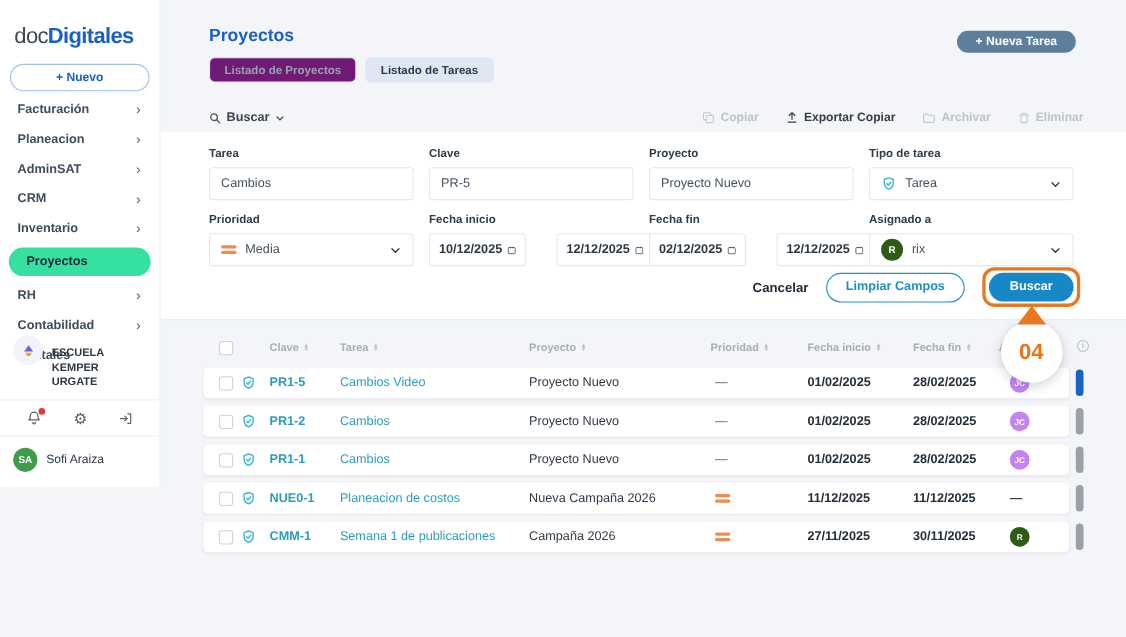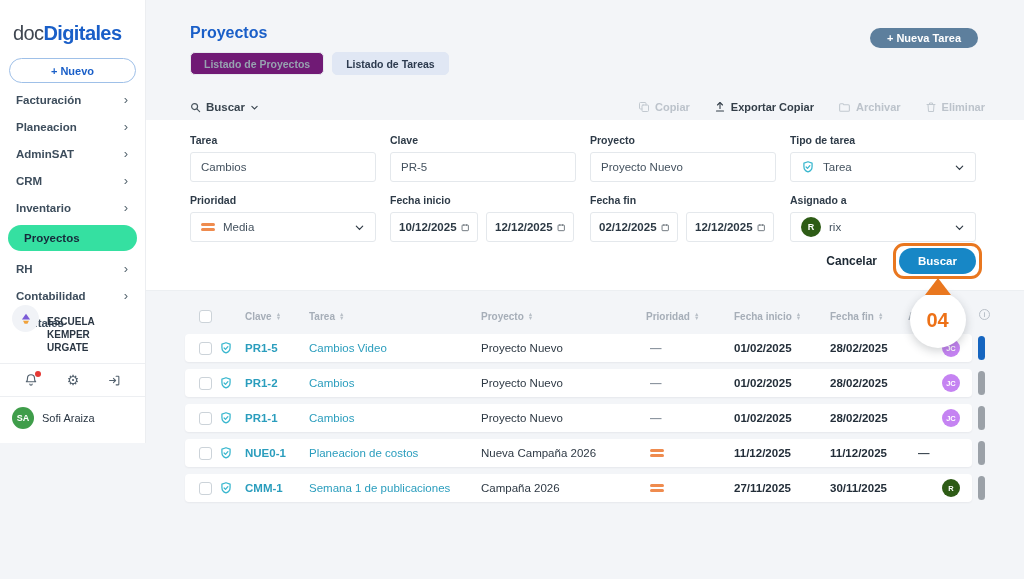--- a/index.html
+++ b/index.html
@@ -46,21 +46,21 @@
   .actions { display:flex; align-items:center; gap:24px; font-size:11px; }
   .action { display:flex; gap:5px; color:#bcc3cb; font-weight:600; cursor:pointer; }
   .action.enabled { color:#333e48; font-weight:700; }
   
   .panel { position:absolute; left:0; right:0; top:120px; height:170px; background:#fff; box-shadow:0 1px 0 #eceff2; }
   .field { position:absolute; width:186px; }
   .f-label { font-size:10.5px; font-weight:700; color:#2e3b48; display:block; }
   .control { margin-top:6px; height:30px; border:1px solid #e4e8ec; border-radius:3px; background:#fff; display:flex; align-items:center; padding:0 10px; font-size:11.5px; color:#43515e; gap:8px; }
   .control input { border:none; outline:none; width:100%; font-size:11.5px; color:#43515e; font-family:"Liberation Sans",sans-serif; background:transparent; }
   .control .chev-right { margin-left:auto; display:flex; }
-  .date-pair { display:flex; gap:8px; }
+  .date-pair { display:flex; gap:28px; }
   .date-pair .control { width:88px; margin-top:6px; padding:0 8px; justify-content:space-between; gap:4px; font-weight:600; color:#2c3944; }
   .sel-avatar { width:20px; height:20px; border-radius:50%; background:#2e5c16; color:#fff; font-size:9px; font-weight:700; display:flex; align-items:center; justify-content:center; }
   .prio-bars { display:flex; flex-direction:column; gap:2px; }
   .prio-bars i { display:block; width:14px; height:3px; border-radius:2px; background:#ef8b4e; }
   .buttons-row { position:absolute; top:123px; right:42px; display:flex; align-items:center; gap:16px; }
   .btn-cancel { background:none; border:none; font-size:12px; font-weight:700; color:#1c2833; cursor:pointer; font-family:"Liberation Sans",sans-serif; }
   .btn-clear { height:27px; padding:0 17px; border:1px solid #1e8ecb; border-radius:15px; color:#1e8ecb; font-weight:700; font-size:11.5px; background:#fff; cursor:pointer; font-family:"Liberation Sans",sans-serif; }
   .buscar-frame { position:relative; border:3px solid #e9771f; border-radius:11px; padding:2px 3px; }
   .btn-buscar { height:26px; padding:0 19px; background:#1787c6; color:#fff; border:none; border-radius:14px; font-weight:700; font-size:11.5px; cursor:pointer; font-family:"Liberation Sans",sans-serif; }
   .ann-triangle { position:absolute; top:calc(100% + 2px); left:50%; transform:translateX(-50%); width:0; height:0; border-left:13px solid transparent; border-right:13px solid transparent; border-bottom:17px solid #e9771f; z-index:21; }
@@ -76,21 +76,21 @@
   .trow:first-of-type { margin-top:3px; }
   .cell-check { padding-left:14px; display:flex; }
   .checkbox { width:13px; height:13px; border:1.5px solid #ccd3d9; border-radius:3px; background:#fff; display:block; cursor:pointer; }
   .cell-icon { display:flex; align-items:center; }
   .clave { color:#2a9dbd; font-weight:700; }
   .tarea { color:#2a9dbd; font-weight:500; }
   .proyecto { color:#2e3944; font-weight:500; }
   .prio-cell { color:#8a949e; font-weight:600; padding-left:4px; }
   .fecha { color:#232e39; font-weight:600; }
   .asig-cell { padding-left:10px; display:flex; }
-  .avatar-s { width:18px; height:18px; border-radius:50%; color:#fff; font-size:7.5px; font-weight:700; display:flex; align-items:center; justify-content:center;margin-left:24px; }
+  .avatar-s { width:18px; height:18px; border-radius:50%; color:#fff; font-size:7.5px; font-weight:700; display:flex; align-items:center; justify-content:center; }
   .avatar-purple { background:#c583f2; }
   .avatar-dkgreen { background:#2e5c16; }
   .no-asig { color:#3a4650; font-weight:600; }
   .scroll-pill { position:absolute; right:-13px; top:2px; width:7px; height:24px; border-radius:4px; background:#9ba1a8; cursor:grab; }
   .scroll-pill.blue { background:#1565c0; }
 </style>
 </head>
 <body>
 
 <aside class="sidebar">
@@ -325,20 +325,21 @@
         <span class="chev-right">
             <svg width="11" height="11" viewBox="0 0 24 24" fill="none" stroke="#2e3944" stroke-width="2.5" stroke-linecap="round">
               <path d="M5 9l7 7 7-7"></path>
             </svg>
           </span>
       </div>
     </div>
 
     <div class="buttons-row">
       <button class="btn-cancel">Cancelar</button>
+      <button class="btn-clear">Limpiar Campos</button>
       <span class="buscar-frame">
         <button class="btn-buscar">Buscar</button>
         <span class="ann-triangle"></span>
         <span class="ann-circle">04</span>
       </span>
     </div>
   </section>
 
   <section class="table">
     <div class="thead grid-cols">

